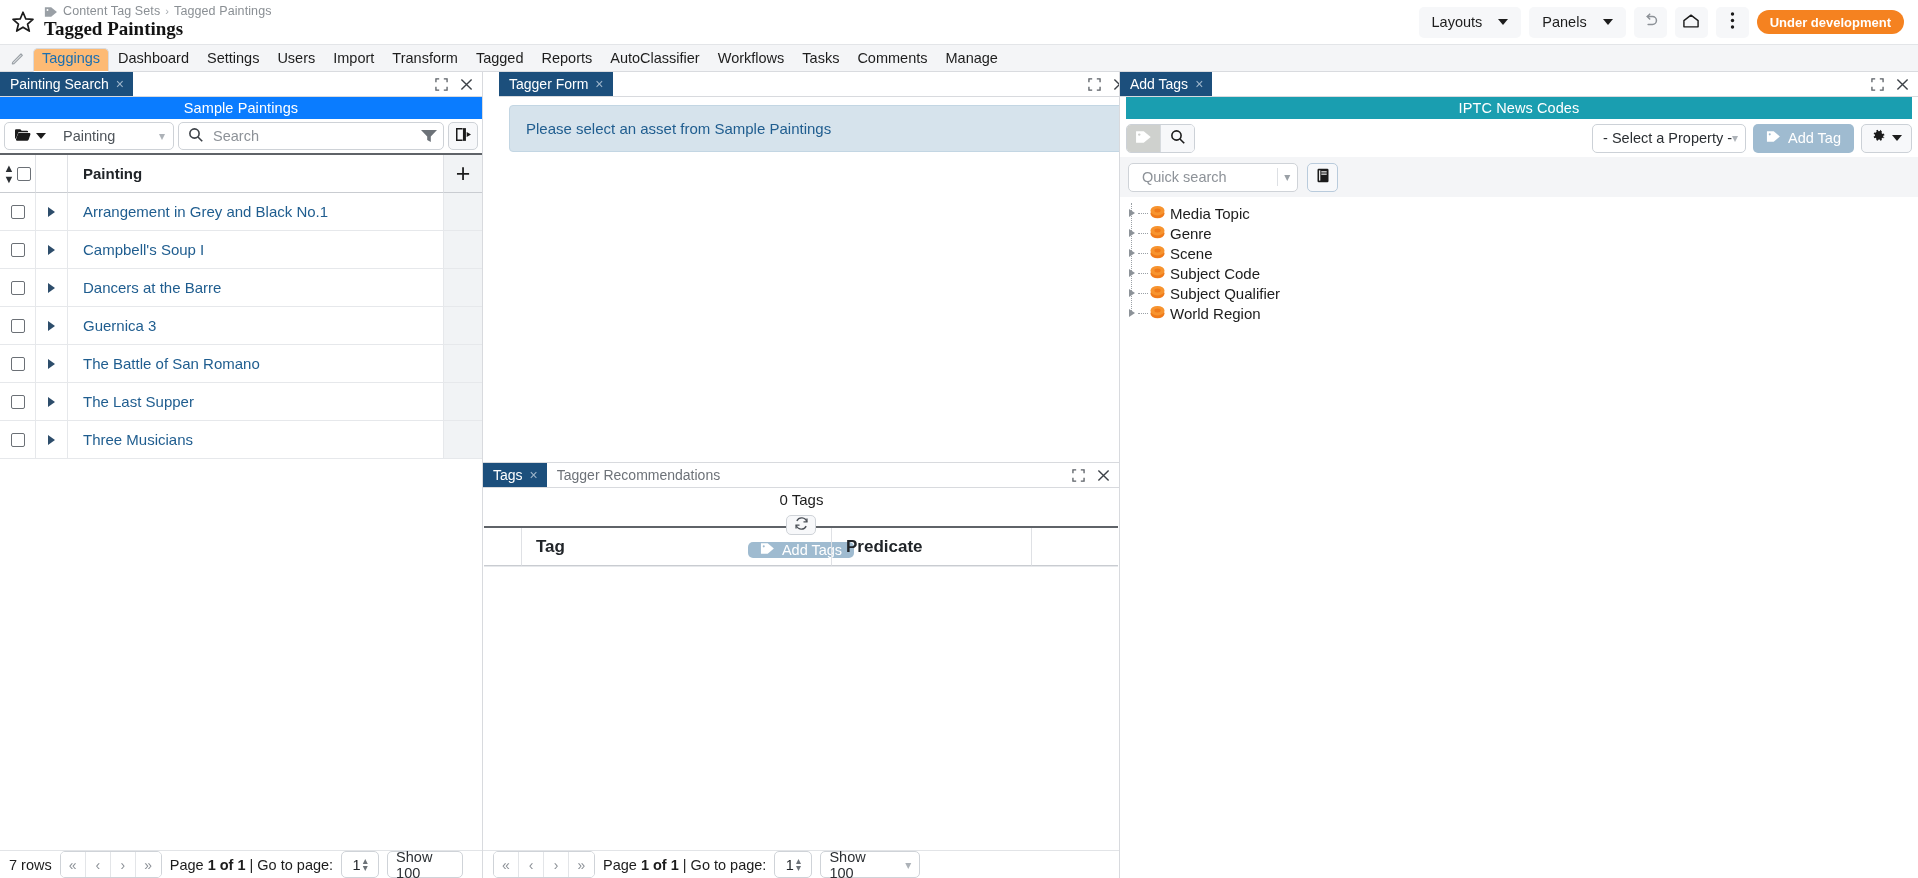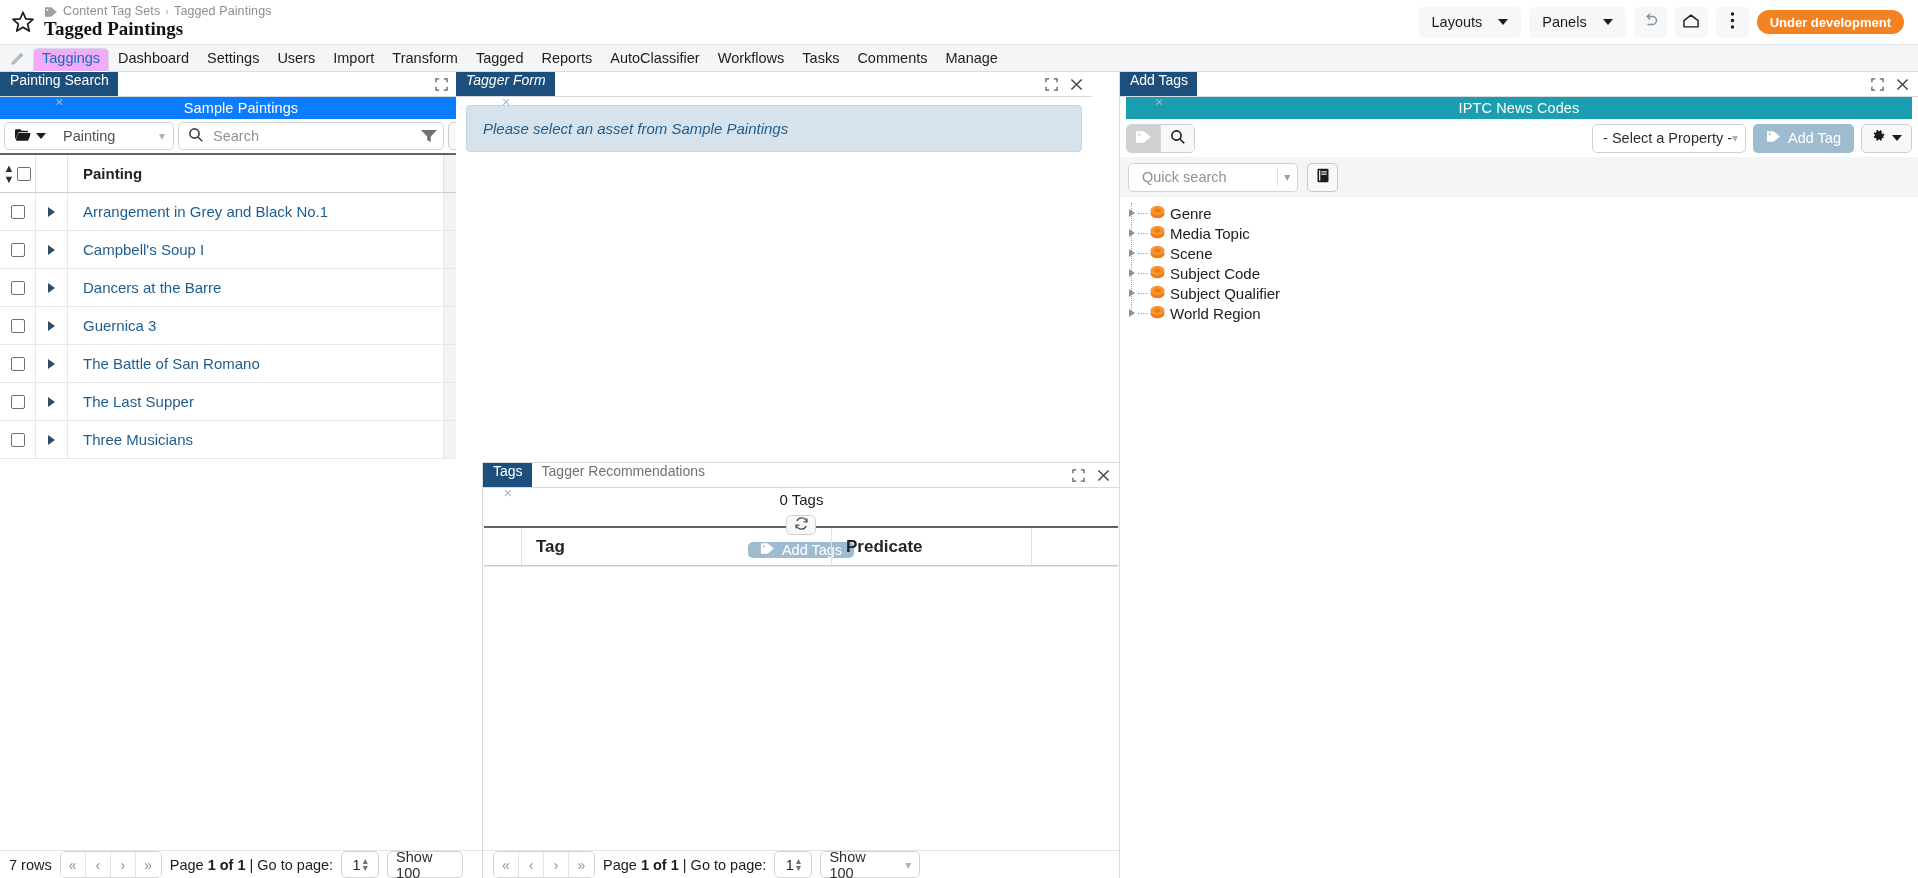--- a/index.html
+++ b/index.html
@@ -63,21 +63,21 @@
     display: flex; align-items: flex-end;
     padding-left: 8px;
     position: relative;
   }
   #pencil-icon { width: 16px; height: 16px; margin: 0 7px 5px 2px; }
   .menu-item {
     font-size: 14.5px; color: #1d1d1d;
     padding: 2px 9px 5px 9px; cursor: pointer; white-space: nowrap;
   }
   .menu-item.active {
-    color: #1c6fb0; background: #f0abfc;
+    color: #1c6fb0; background: #fdba74;
     border: 1px solid #d9dbdf; border-bottom: 1px solid #ffffff;
     border-radius: 5px 5px 0 0;
     padding: 1px 8px 5px 8px;
     margin-bottom: -1px;
     margin-top: 8px;
   }
 
   
   #workspace { position: relative; width: 1918px; height: 806px; background: #ffffff; }
 
@@ -85,21 +85,21 @@
   .panel-tabbar {
     height: 25px; display: flex; align-items: stretch;
     border-bottom: 1px solid #d8dade;
     background: #ffffff;
     position: relative;
   }
   .panel-tab {
     background: #1c4f7c; color: #ffffff;
     display: flex; align-items: center; gap: 7px;
     padding: 0 9px 0 10px;
-    font-size: 14px; cursor: pointer; white-space: nowrap; flex-direction: column;
+    font-size: 14px; cursor: pointer; white-space: nowrap;
   }
   .panel-tab.inactive { background: transparent; color: #6d7278; }
   .tab-x { color: #9fb6cb; font-size: 14px; line-height: 1; cursor: pointer; }
   .panel-tools {
     margin-left: auto; display: flex; align-items: center; gap: 12px;
     padding: 0 9px 0 0; color: #4a4f55;
   }
   .tool-ico { cursor: pointer; display: flex; align-items: center; justify-content: center; }
 
   .panel-banner {
@@ -515,21 +515,21 @@
           </span>
       </div>
       <div class="pg-show" style="width:76px">
         <span>Show 100</span>
       </div>
     </div>
   </div>
 
   <div class="vsplit" style="left:482px;"></div>
 
-  <div class="panel" style="left:456px; top:0; width:636px; height:390px;font-style:italic;">
+  <div class="panel" style="left:499px; top:0; width:636px; height:390px;">
     <div class="panel-tabbar">
       <div class="panel-tab">
         <span>Tagger Form</span>
         <span class="tab-x">×</span>
       </div>
       <div class="panel-tools">
         <span class="tool-ico">
           <svg width="13" height="13" viewBox="0 0 14 14" fill="none" stroke="#5a5f65" stroke-width="1.4">
             <path d="M1 4.5V1h3.5M9.5 1H13v3.5M13 9.5V13H9.5M4.5 13H1V9.5"></path>
           </svg>
@@ -722,36 +722,36 @@
             <span class="tn-tri"></span>
             <span class="tn-dash"></span>
           </span>
         <span>
           <svg width="19" height="16" viewBox="0 0 20 16">
             <ellipse cx="10" cy="9.6" rx="7.4" ry="5" fill="#ef7a1a"></ellipse>
             <ellipse cx="10" cy="6.6" rx="7.4" ry="5" fill="#f7932e"></ellipse>
             <ellipse cx="10" cy="6.3" rx="3.3" ry="2.1" fill="#ef7a1a"></ellipse>
           </svg>
         </span>
-        <span class="tn-label">Genre</span>
+        <span class="tn-label">Media Topic</span>
       </div>
 
       <div class="tree-node">
         <span class="tn-dots">
             <span class="tn-tri"></span>
             <span class="tn-dash"></span>
           </span>
         <span>
           <svg width="19" height="16" viewBox="0 0 20 16">
             <ellipse cx="10" cy="9.6" rx="7.4" ry="5" fill="#ef7a1a"></ellipse>
             <ellipse cx="10" cy="6.6" rx="7.4" ry="5" fill="#f7932e"></ellipse>
             <ellipse cx="10" cy="6.3" rx="3.3" ry="2.1" fill="#ef7a1a"></ellipse>
           </svg>
         </span>
-        <span class="tn-label">Media Topic</span>
+        <span class="tn-label">Genre</span>
       </div>
 
       <div class="tree-node">
         <span class="tn-dots">
             <span class="tn-tri"></span>
             <span class="tn-dash"></span>
           </span>
         <span>
           <svg width="19" height="16" viewBox="0 0 20 16">
             <ellipse cx="10" cy="9.6" rx="7.4" ry="5" fill="#ef7a1a"></ellipse>

